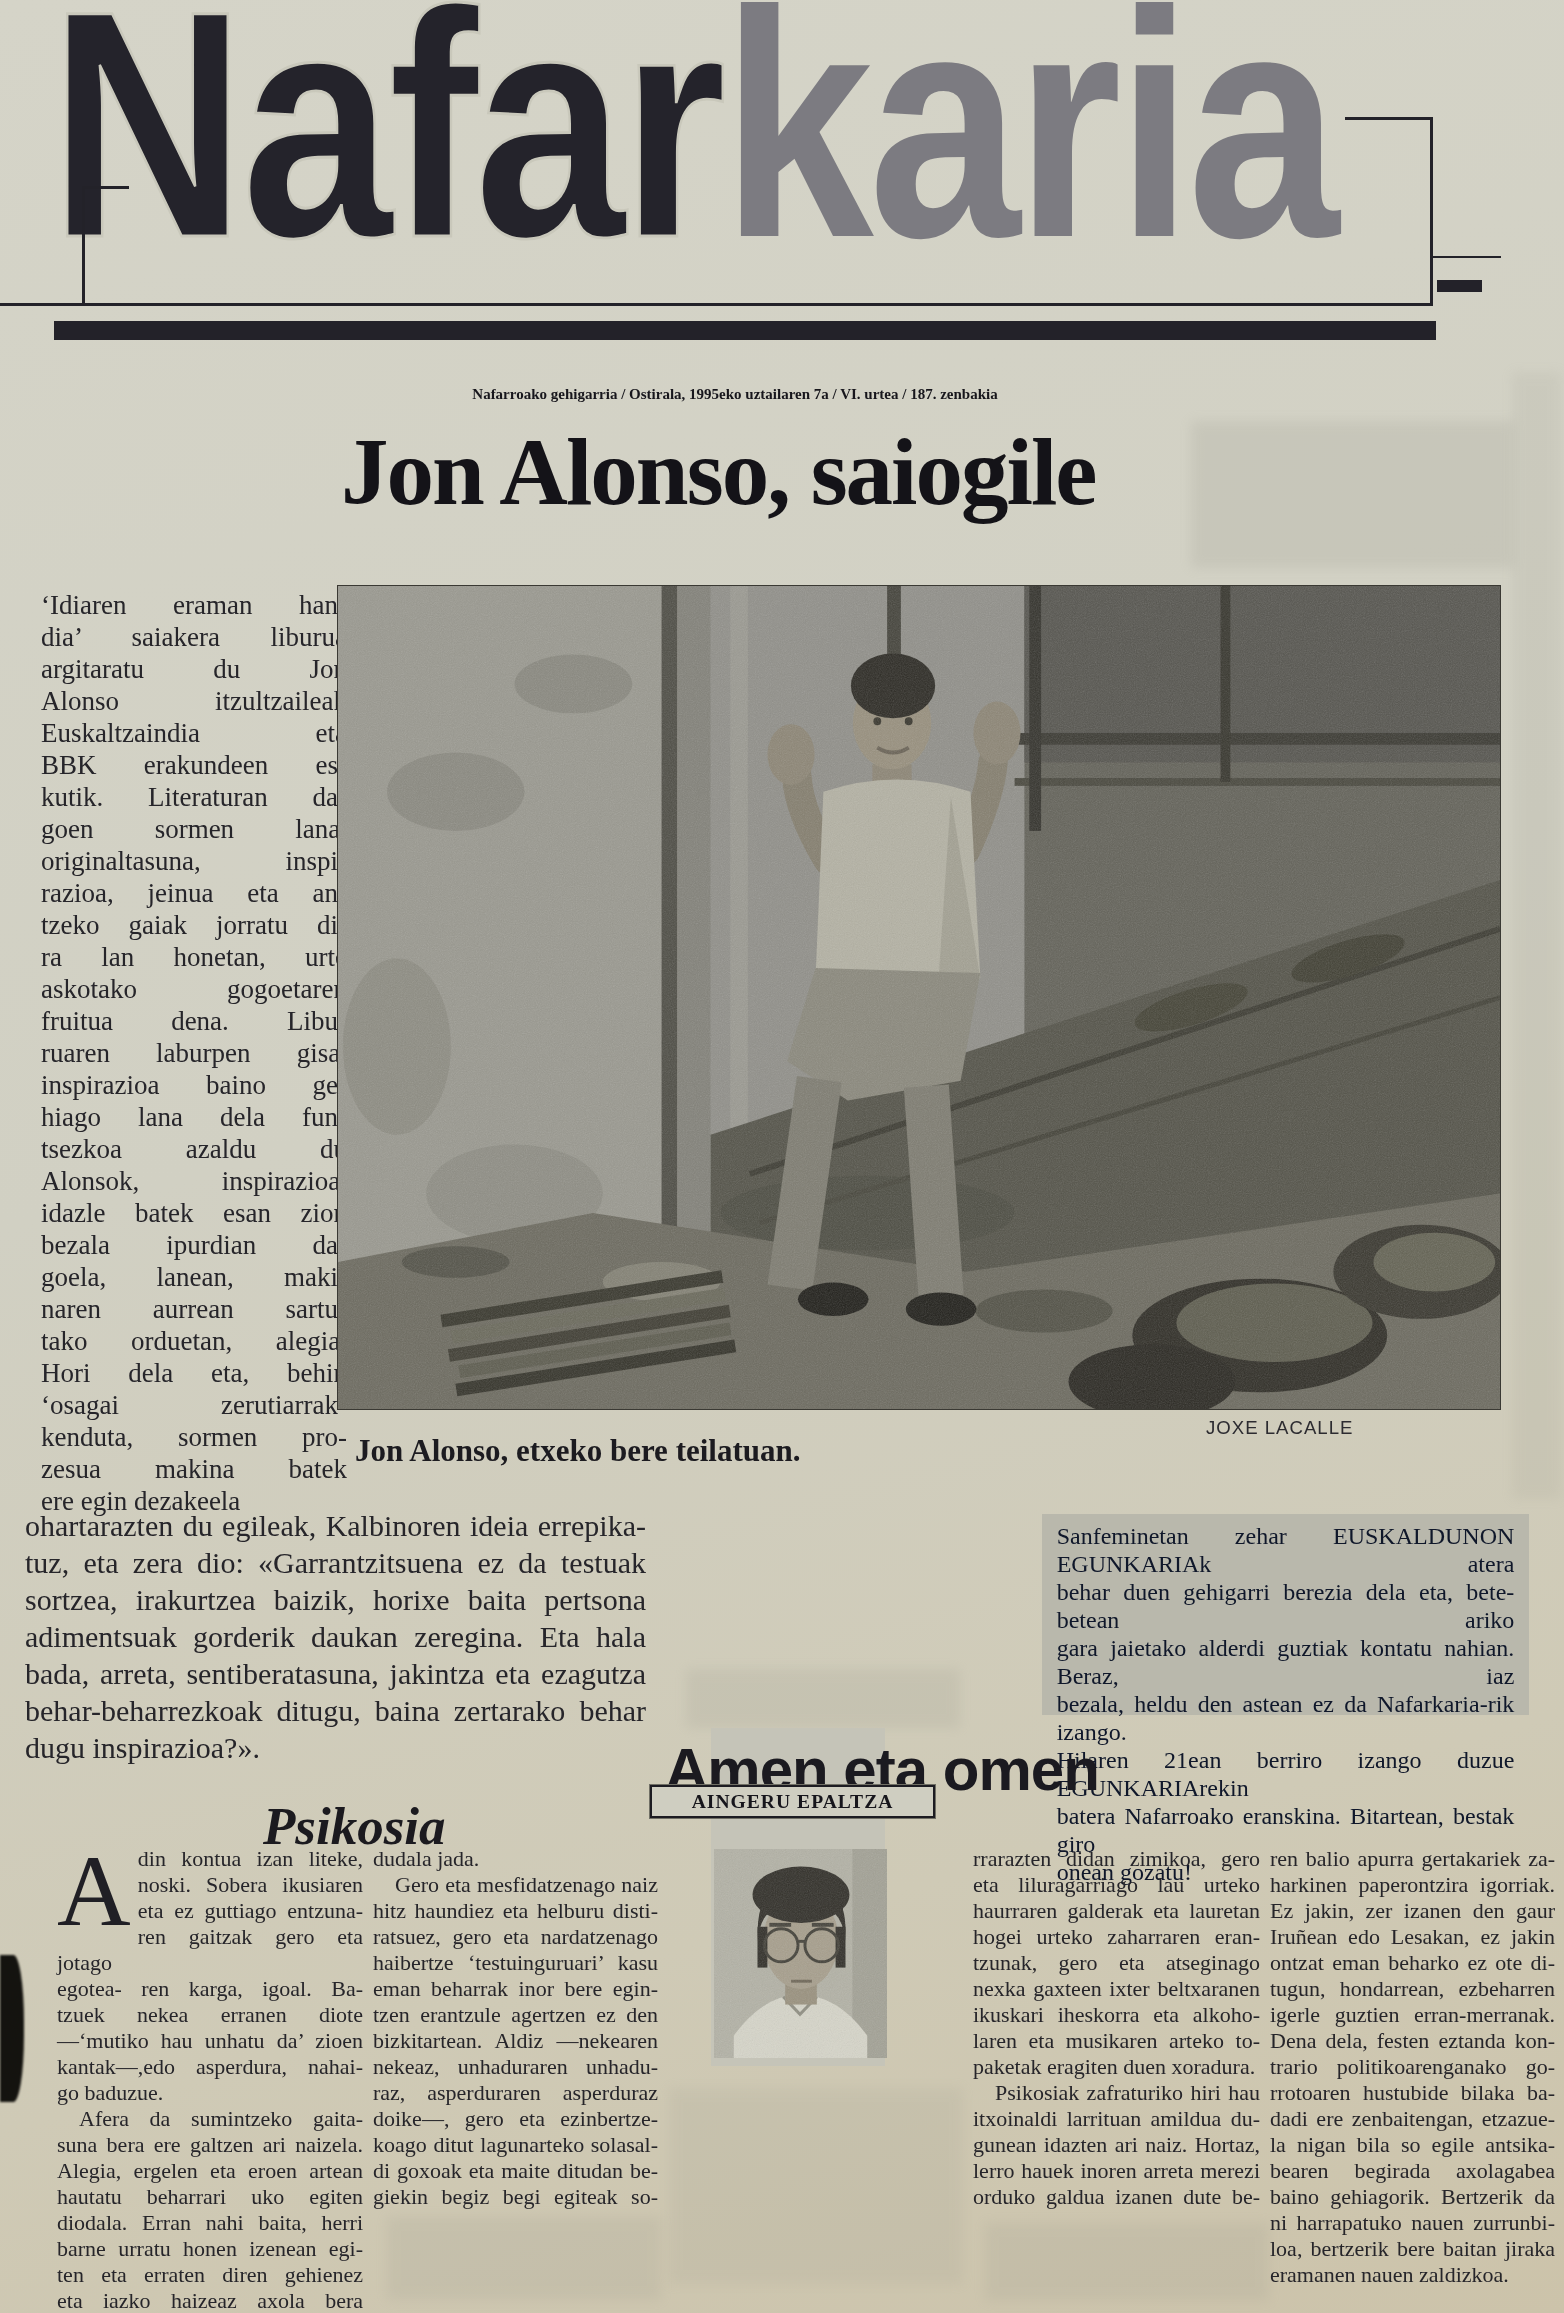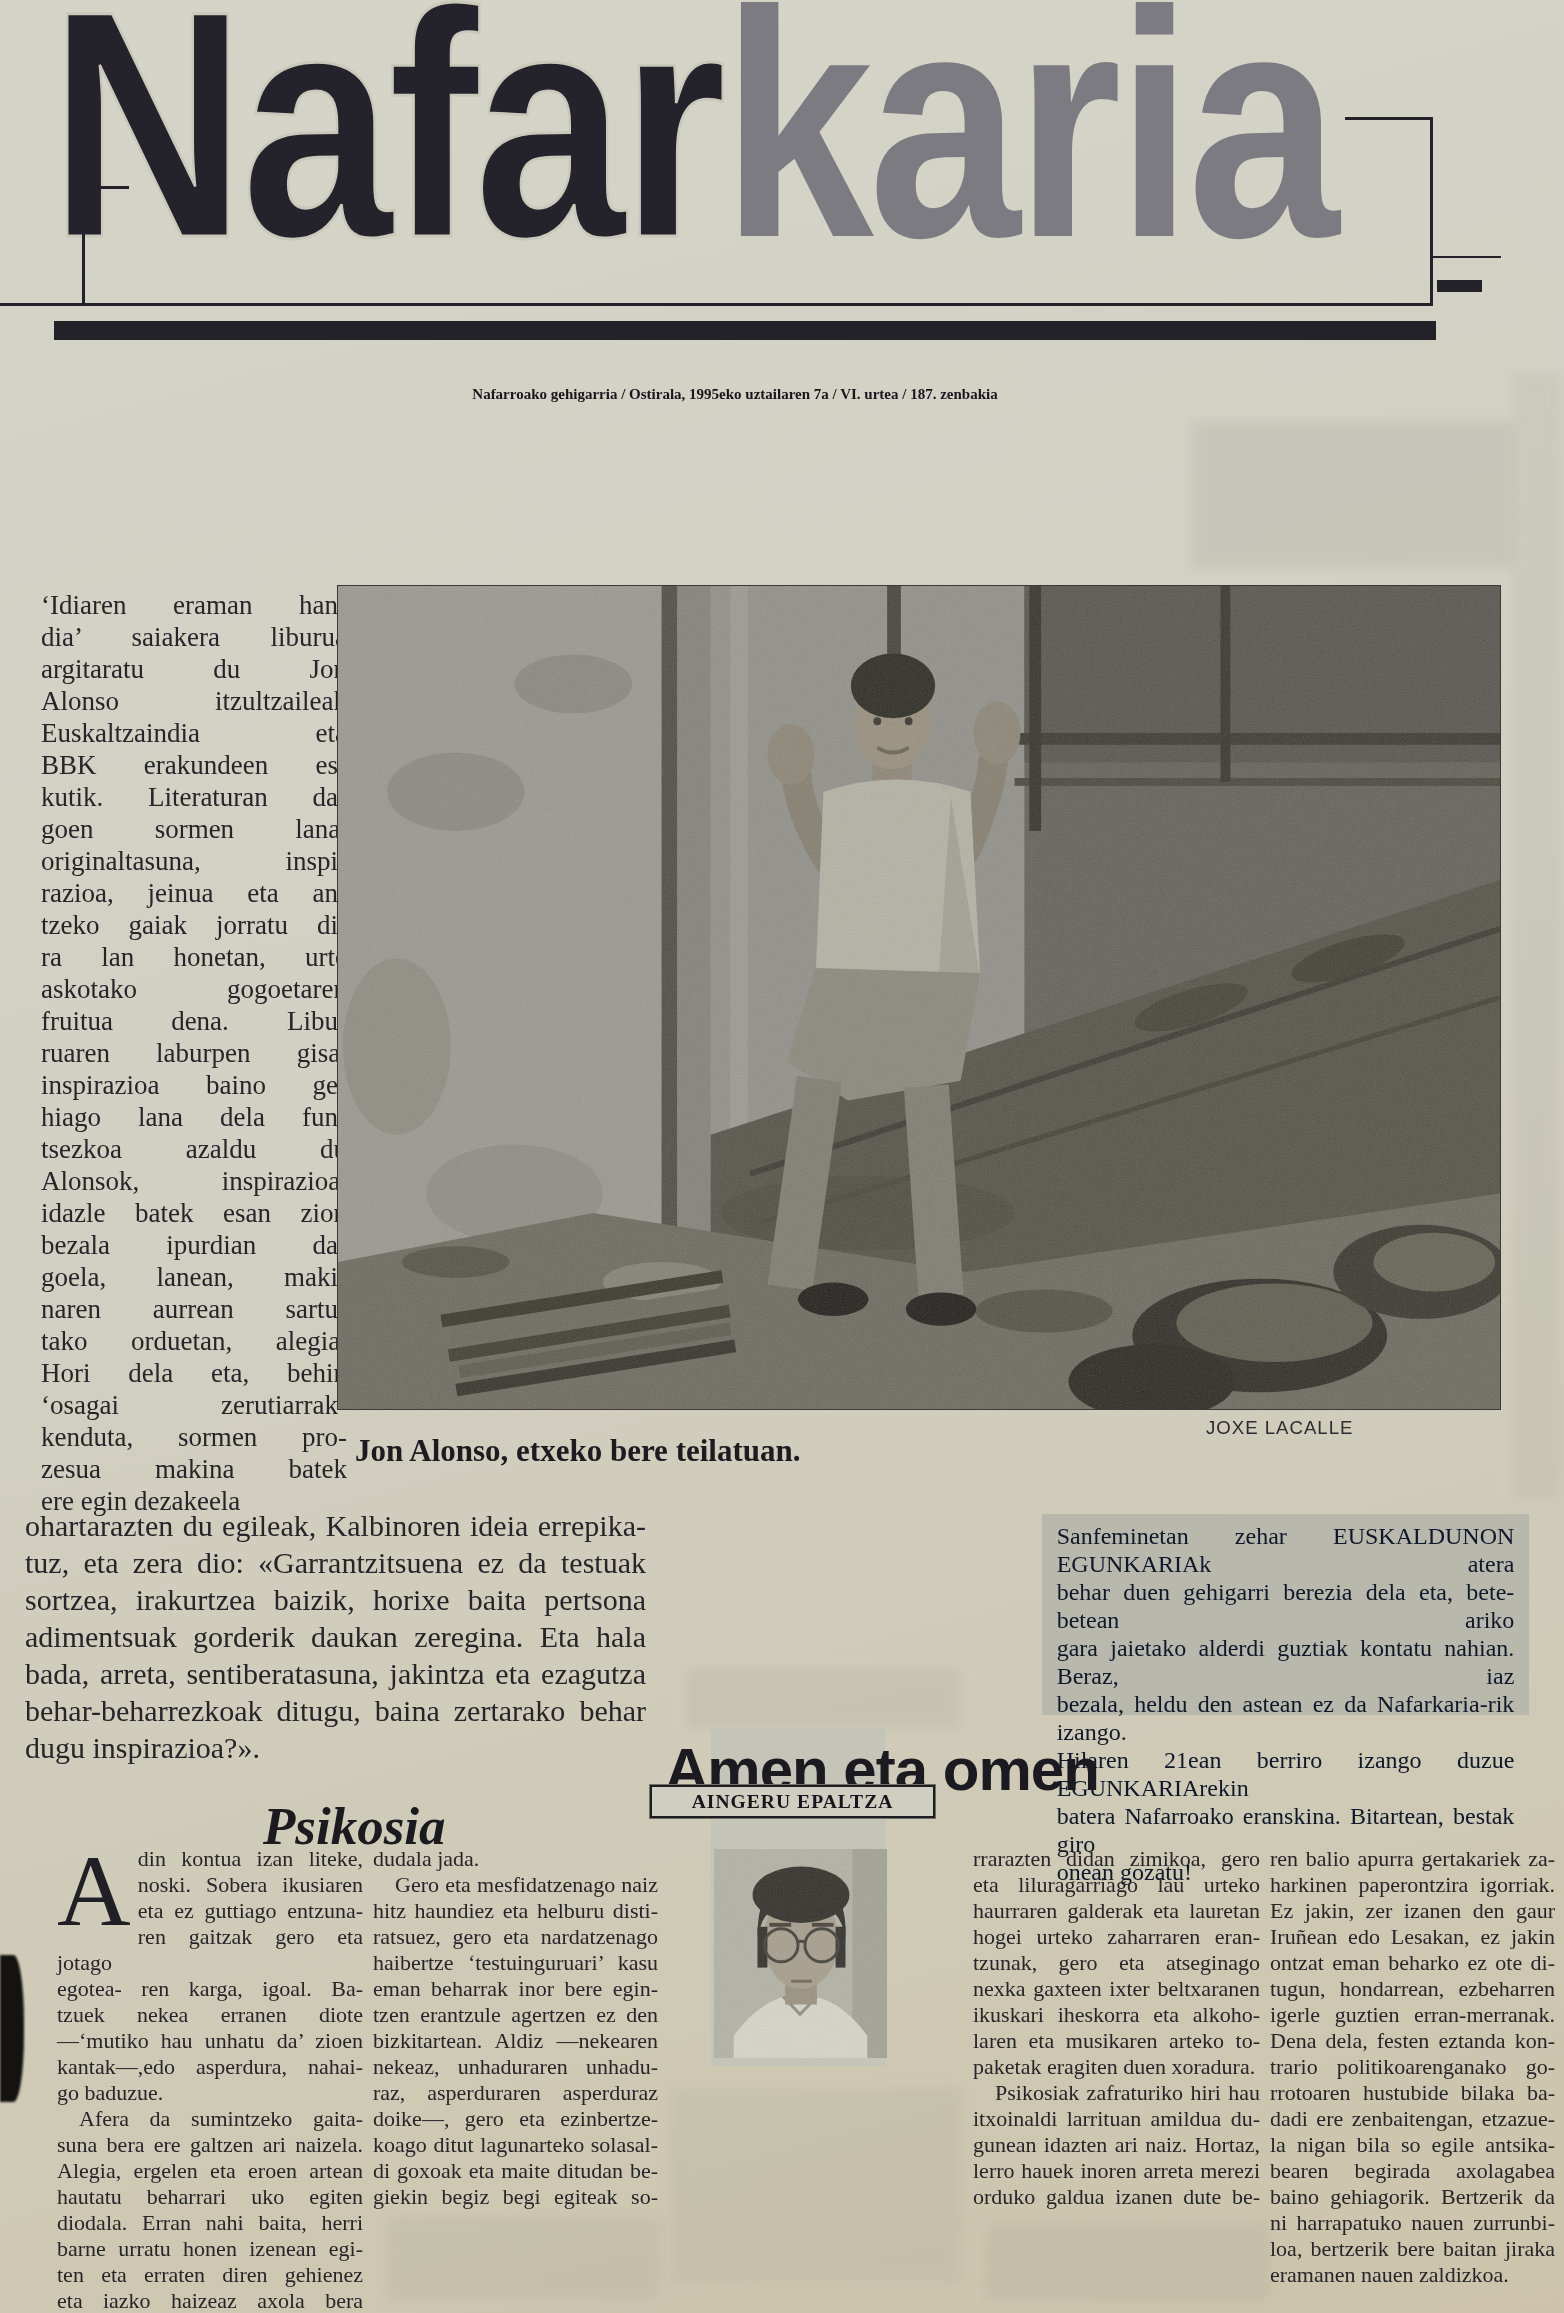--- a/index.html
+++ b/index.html
@@ -130,20 +130,21 @@
   <div class="rule-thin" style="left:82px;top:186px;width:47px;"></div>
   <div class="rule-vert" style="left:82px;top:186px;height:120px;"></div>
   <div class="rule-thin" style="left:1345px;top:117px;width:88px;"></div>
   <div class="rule-vert" style="left:1430px;top:117px;height:189px;"></div>
   <div class="rule-thin" style="left:1430px;top:256px;width:71px;height:2px;"></div>
   <div class="bar-thick" style="left:1437px;top:280px;width:45px;height:11.8px;"></div>
   <div class="rule-thin" style="left:0px;top:303px;width:1433px;"></div>
   <div class="bar-thick" style="left:54px;top:321px;width:1382px;"></div>
 
   <div class="dateline">Nafarroako gehigarria / Ostirala, 1995eko uztailaren 7a / VI. urtea / 187. zenbakia</div>
+  <div class="headline">Jon Alonso, saiogile</div>
 
   <div class="intro-col">
       <div class="jline">‘Idiaren eraman han-</div>
       <div class="jline">dia’ saiakera liburua</div>
       <div class="jline">argitaratu du Jon</div>
       <div class="jline">Alonso itzultzaileak</div>
       <div class="jline">Euskaltzaindia eta</div>
       <div class="jline">BBK erakundeen es-</div>
       <div class="jline">kutik. Literaturan da-</div>
       <div class="jline">goen sormen lana,</div>

